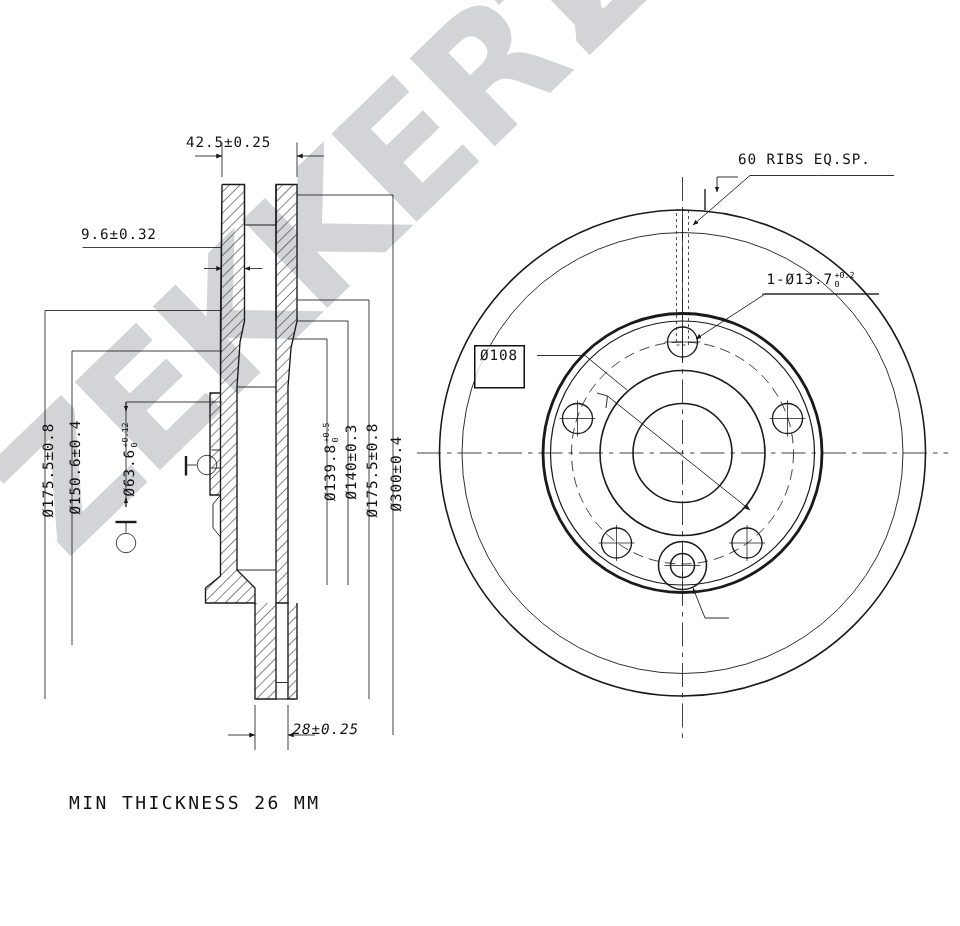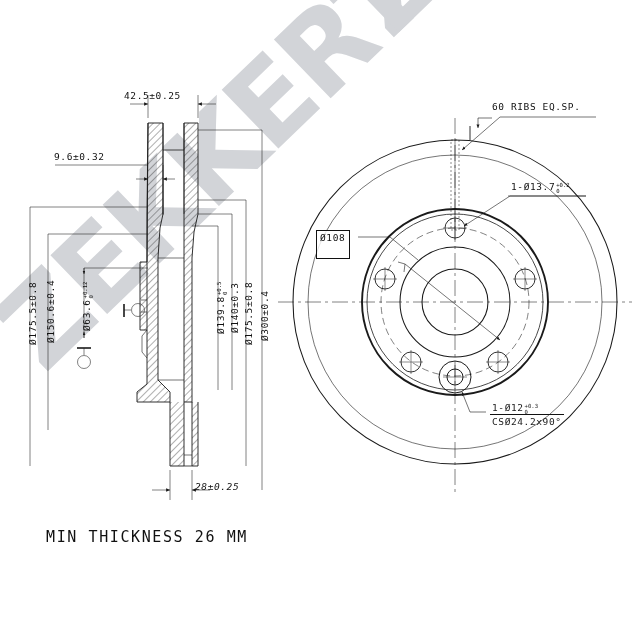--- a/index.html
+++ b/index.html
@@ -18,21 +18,21 @@
   .lbl{position:absolute;white-space:nowrap;font-size:9.5px;letter-spacing:.6px;color:#111;}
   .lbl.v{transform-origin:0 0;transform:rotate(-90deg);}
   .tol{display:inline-block;position:relative;width:0;height:0;}
   .tol i{position:absolute;left:1px;font-style:normal;font-size:5.6px;letter-spacing:0;line-height:5.6px;}
   .tol i.up{top:-7.5px;}
   .tol i.lo{top:-1.2px;}
   .boxed{border:1px solid #111;padding:1px 4px 15px 3px;background:rgba(255,255,255,.82);}
   .stack{position:absolute;white-space:nowrap;font-size:9.5px;letter-spacing:.6px;}
   .stack .top{border-bottom:1px solid #111;padding:0 2px 1px 2px;}
   .stack .bot{padding:1px 2px 0 2px;}
-  #note-min{left:46px;top:528px;font-size:15px;letter-spacing:1.6px;}
+  #note-min{left:46px;top:528px;font-size:12px;letter-spacing:1.6px;}
 </style>
 </head>
 <body>
 
 <div id="sheet">
 
   <div class="wm" id="wm-zekkert">ZEKKERT</div>
   <div class="wm" id="wm-zekkert2">ZEKKERT</div>
 
   <svg width="640" height="617">
@@ -204,18 +204,14 @@
   <div class="lbl" id="note-min">MIN THICKNESS 26 MM</div>
 
   <div class="lbl" style="left:492px;top:101px;">60 RIBS EQ.SP.</div>
 
   <div class="lbl" style="left:511px;top:181px;">
     <span>1-Ø13.7</span><span class="tol"><i class="up">+0.2</i><i class="lo">0</i></span>
   </div>
 
   <div class="lbl boxed" style="left:316px;top:230px;">Ø108</div>
 
-  <div class="stack" style="left:490px;top:402px;">
-    <div class="top"><span>1-Ø12</span><span class="tol"><i class="up">+0.3</i><i class="lo">0</i></span></div>
-    <div class="bot">CSØ24.2x90°</div>
-  </div>
 
 </div>
 
 </body></html>

